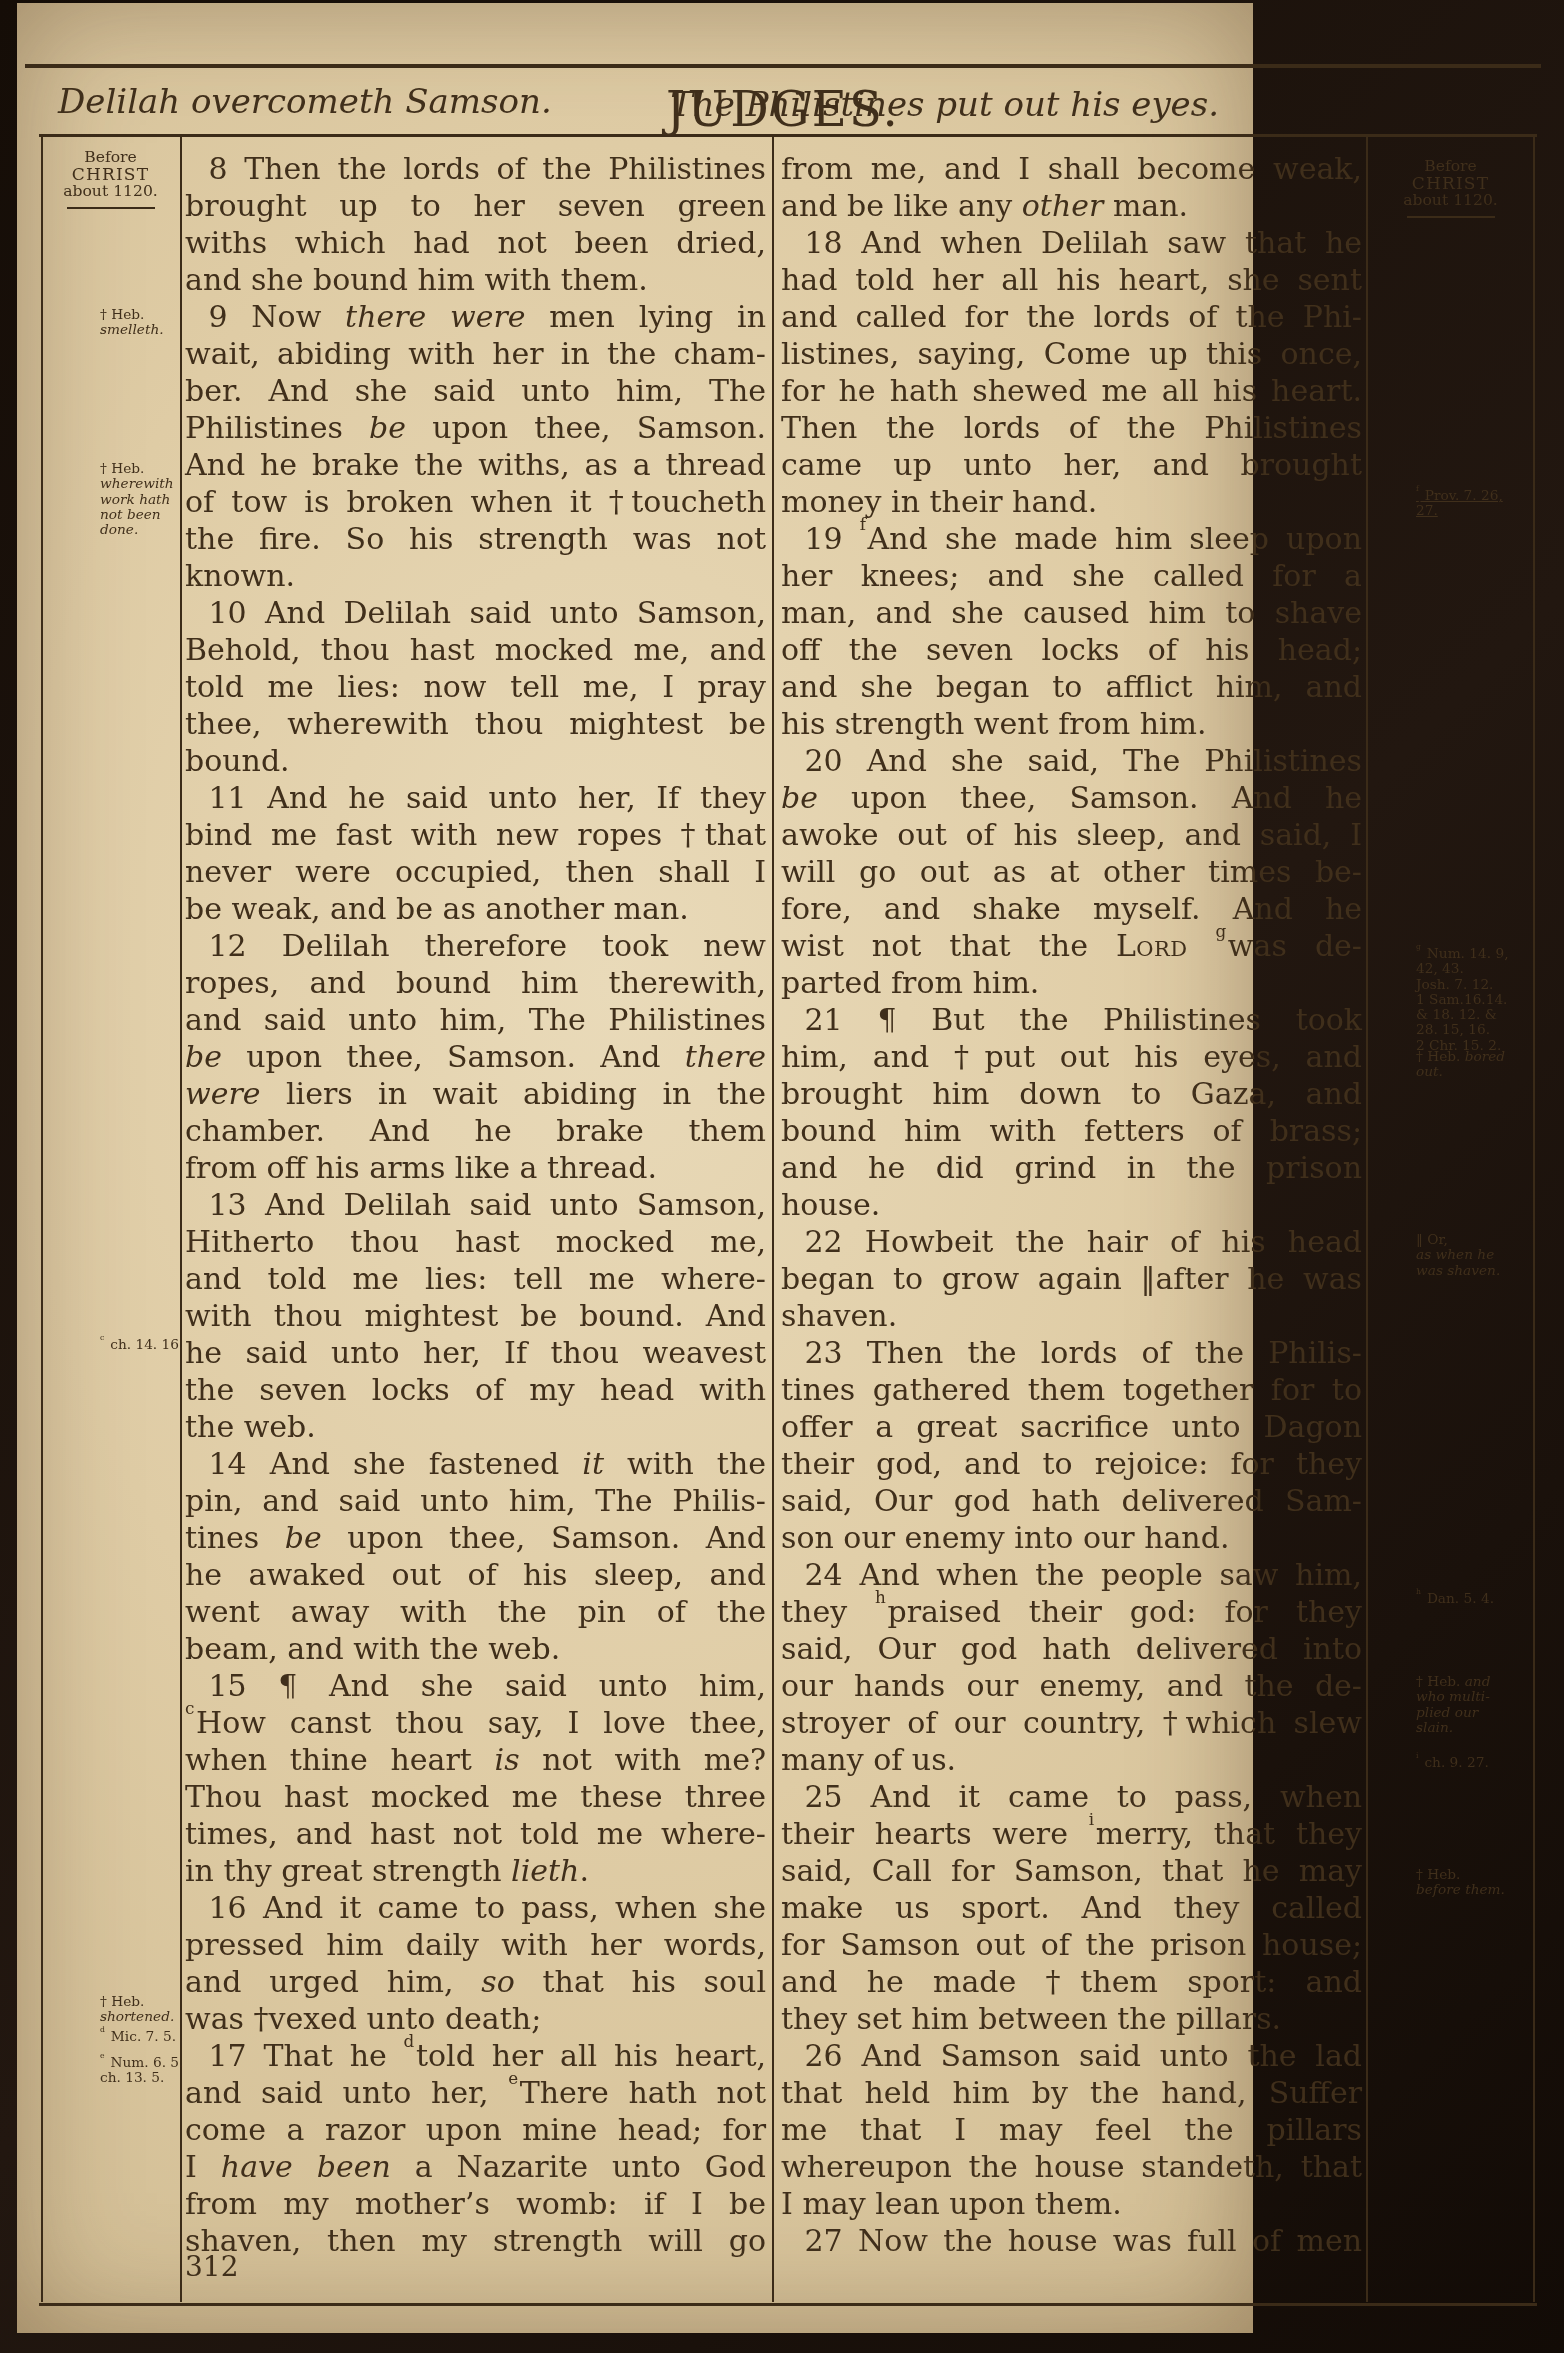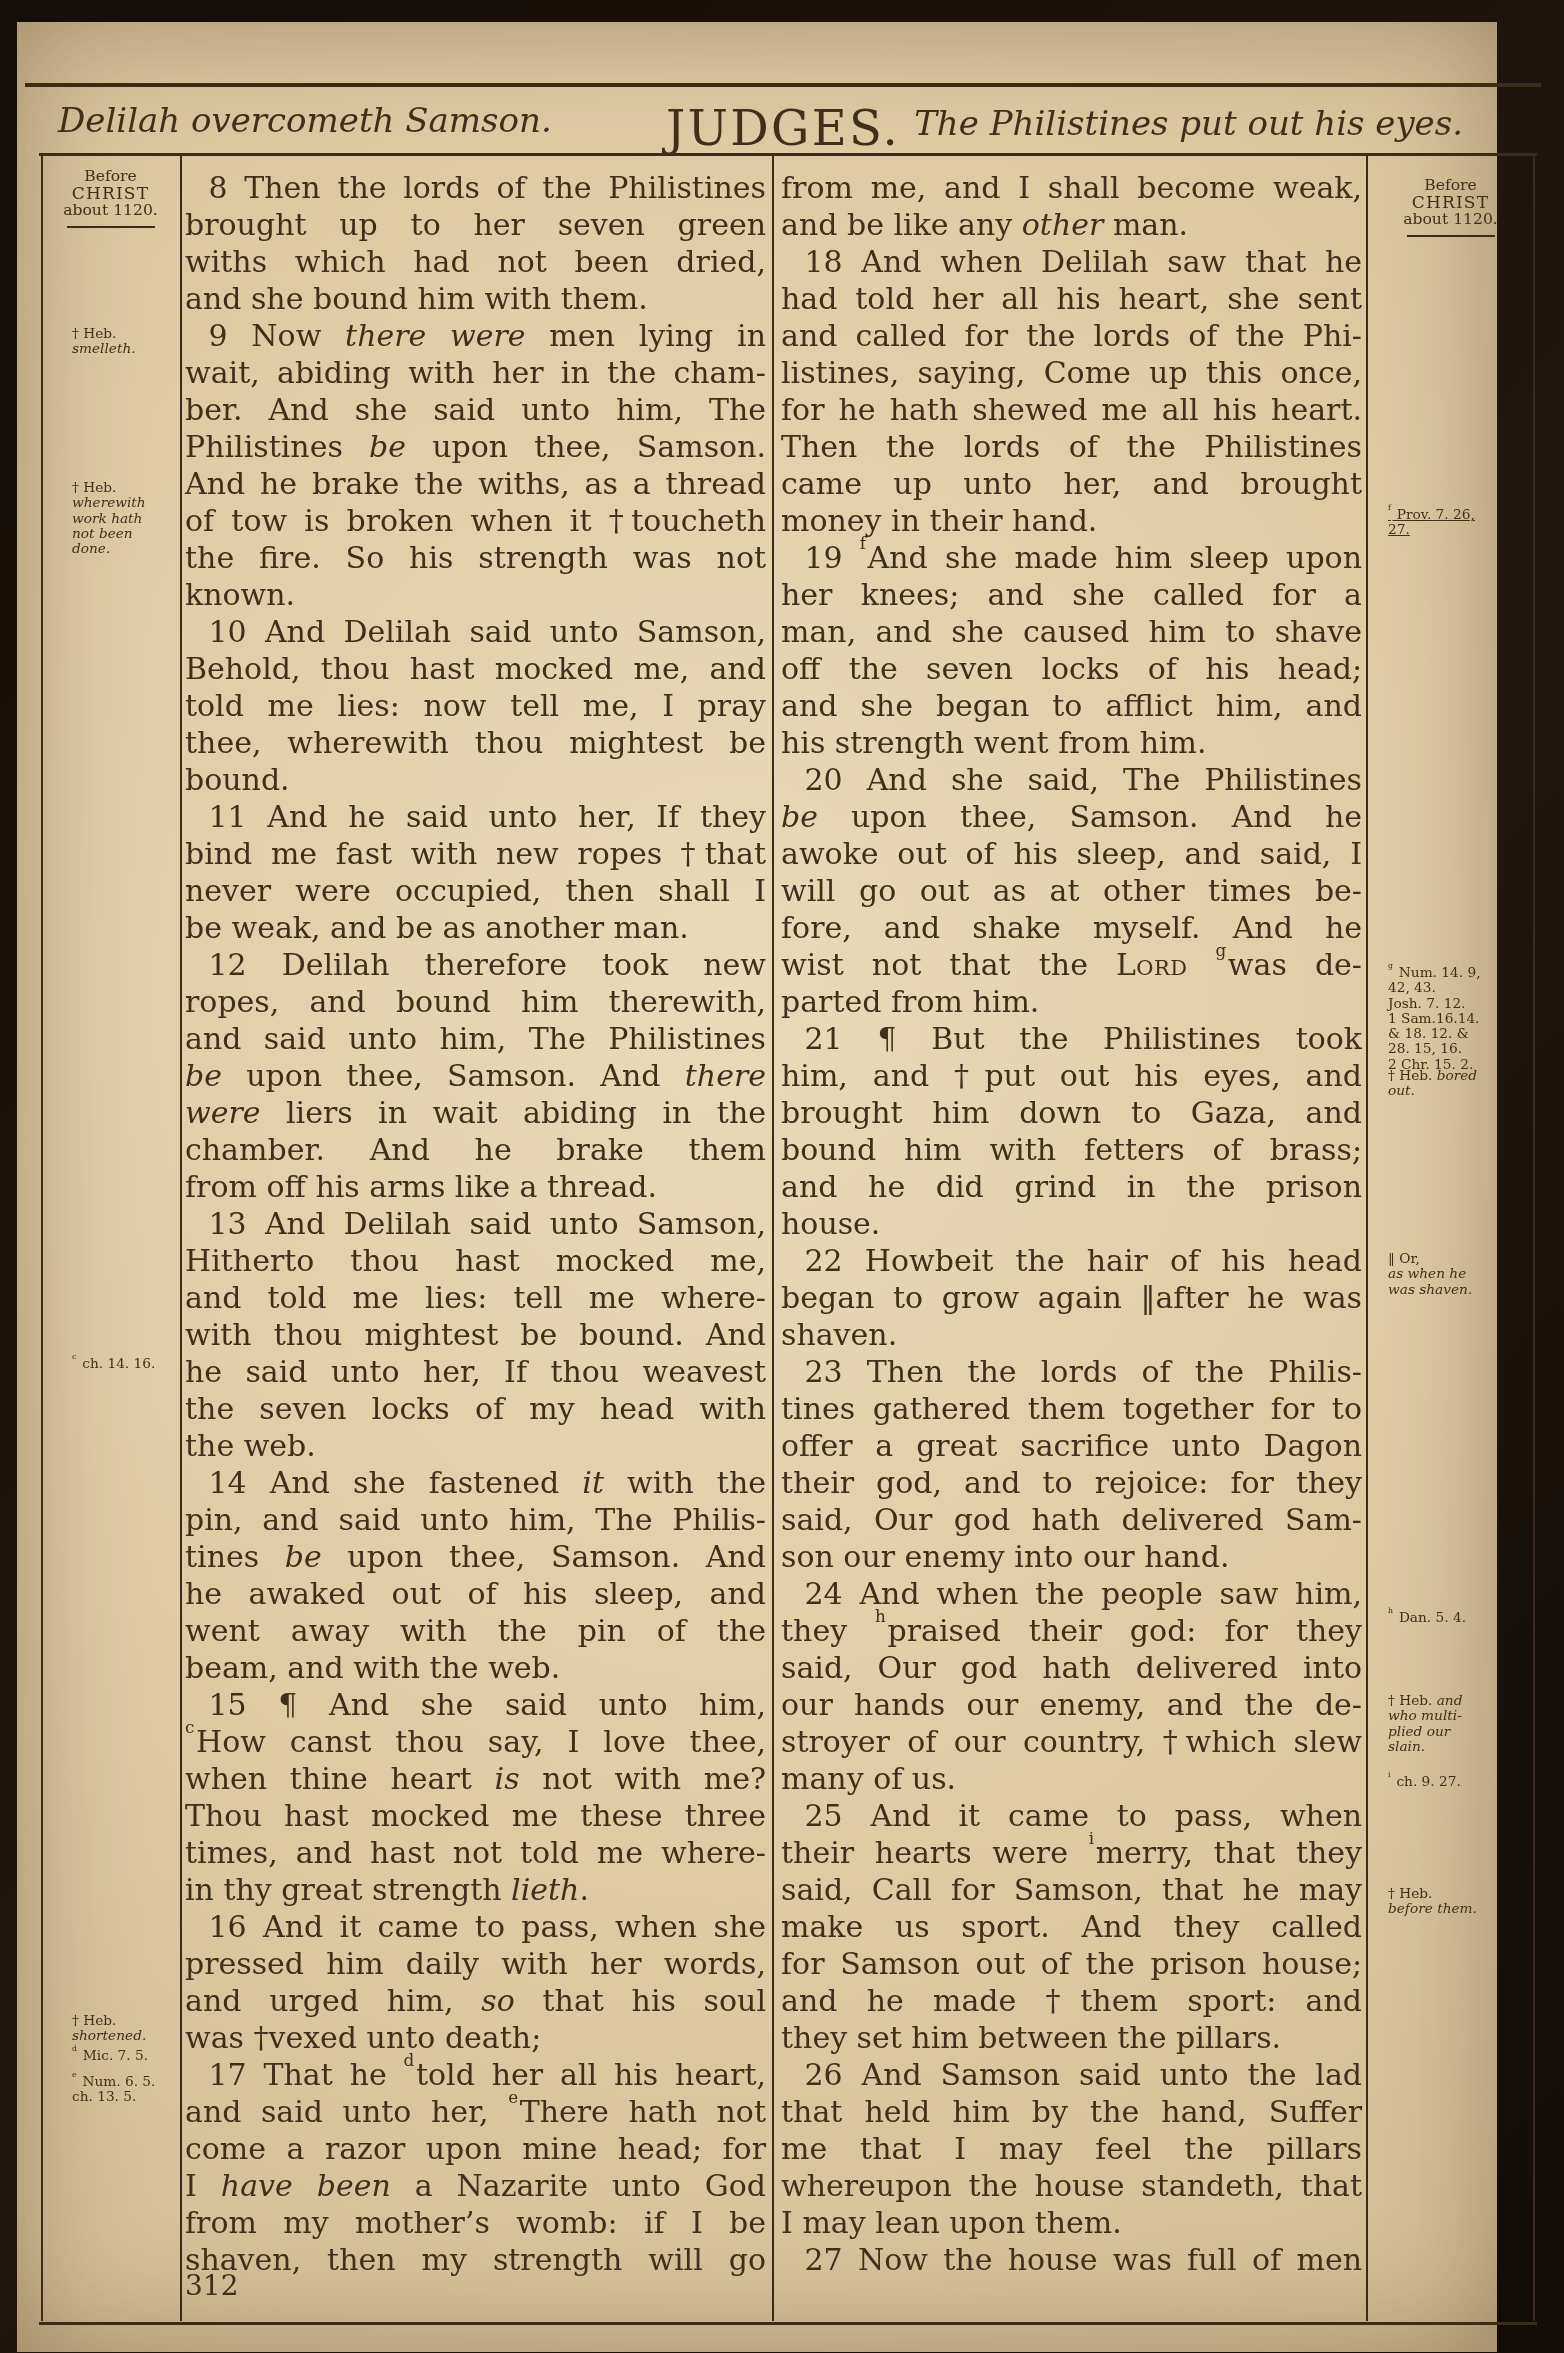--- a/index.html
+++ b/index.html
@@ -4,36 +4,36 @@
 <style>
   * { margin:0; padding:0; box-sizing:border-box; }
   html,body { width:1565px; height:2354px; overflow:hidden; }
   body {
     position:relative;
     background: linear-gradient(135deg,#150d07 0%,#221710 55%,#120b06 100%);
     font-family:"DejaVu Serif","Liberation Serif",serif;
     color:#402f1b;
   }
   .page {
-    position:absolute; left:17px; top:22px; width:1480px; height:2330px;
+    position:absolute; left:17px; top:3px; width:1236px; height:2330px;
     background: radial-gradient(ellipse 120% 90% at 48% 42%,
       #e9dab9 0%, #dfcca5 40%, #d4c097 70%, #c5ae81 92%, #b99f73 100%);
     box-shadow: inset 0 0 117px rgba(70,45,20,0.38);
   }
   .hline,.vline { position:absolute; background:#3b2b18; }
   
   .hdr { position:absolute; white-space:nowrap; }
   .hdr.it { font-style:italic; font-size:34px; }
   #hdr-center { font-size:48px; letter-spacing:2.3px; text-align:left; }
   
   .bc { position:absolute; text-align:center; font-size:15.6px; line-height:17px; }
   .bc .l2 { font-size:17px; letter-spacing:1.2px; }
   .bc-rule { width:88px; height:1.6px; background:#3b2b18; margin:7px auto 0; }
   
-  .notes { position:absolute; top:0; height:100%; }
+  .notes { position:absolute; top:0; height:100%;margin-left:28px; }
   .note { position:absolute; left:0; width:100%; font-size:13.7px; line-height:15.3px; }
   .note i { }
   
   .col { position:absolute; top:147px; width:581px; }
   .line {
     font-size:30px; height:37px; line-height:37px;
     text-align:justify; text-align-last:justify;
   }
   .line.indent { text-indent:23.5px; }
   .line.last { text-align-last:left; }

